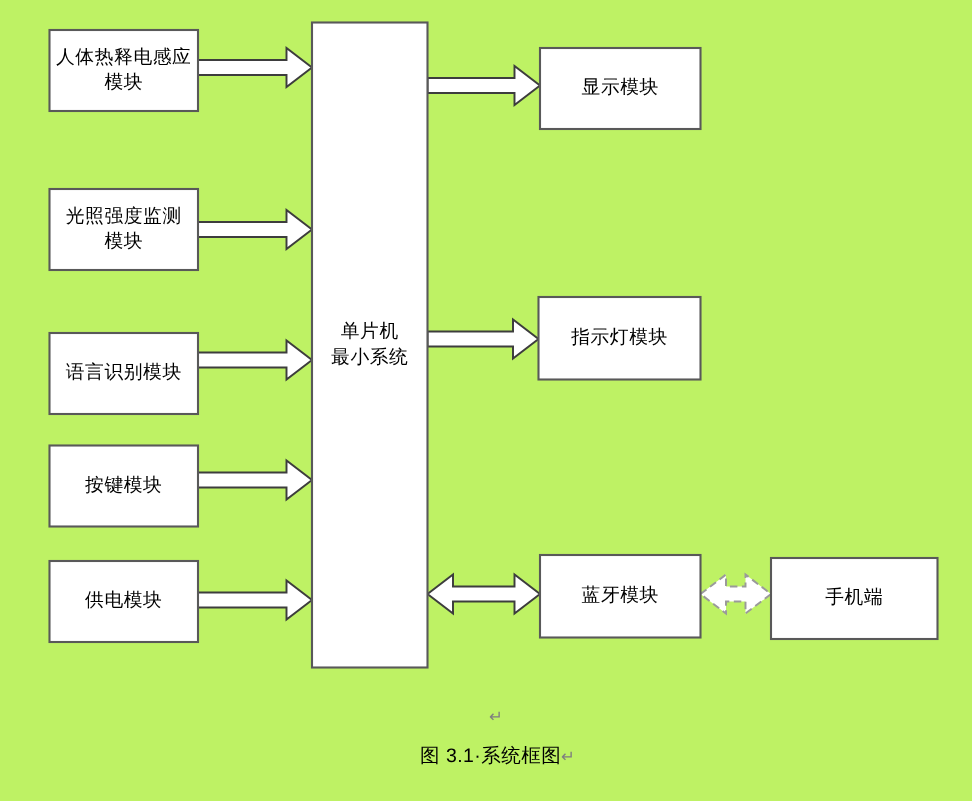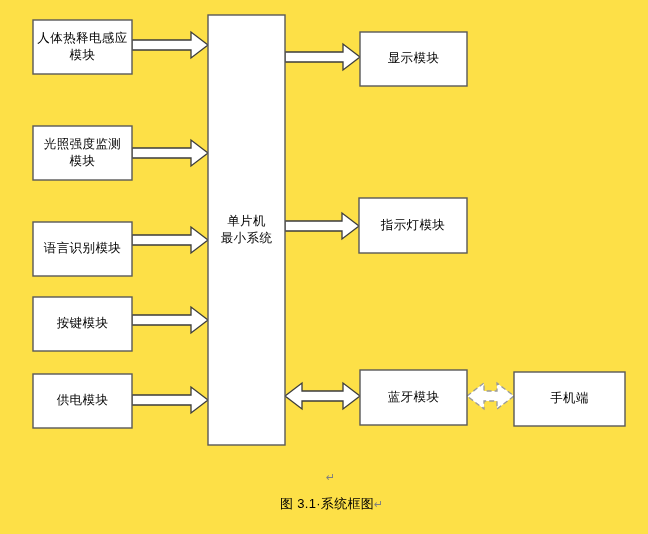--- a/index.html
+++ b/index.html
@@ -10,21 +10,21 @@
   body {
     width: 648px;
     height: 534px;
     font-family: "Liberation Sans", "DejaVu Sans", sans-serif;
     overflow: hidden;
   }
   #diagram-root {
     position: relative;
     width: 648px;
     height: 534px;
-    background: #fde047;
+    background: #bef264;
   }
   svg#diagram-canvas {
     position: absolute;
     left: 0;
     top: 0;
     width: 648px;
     height: 534px;
     display: block;
   }
   .block-rect {

